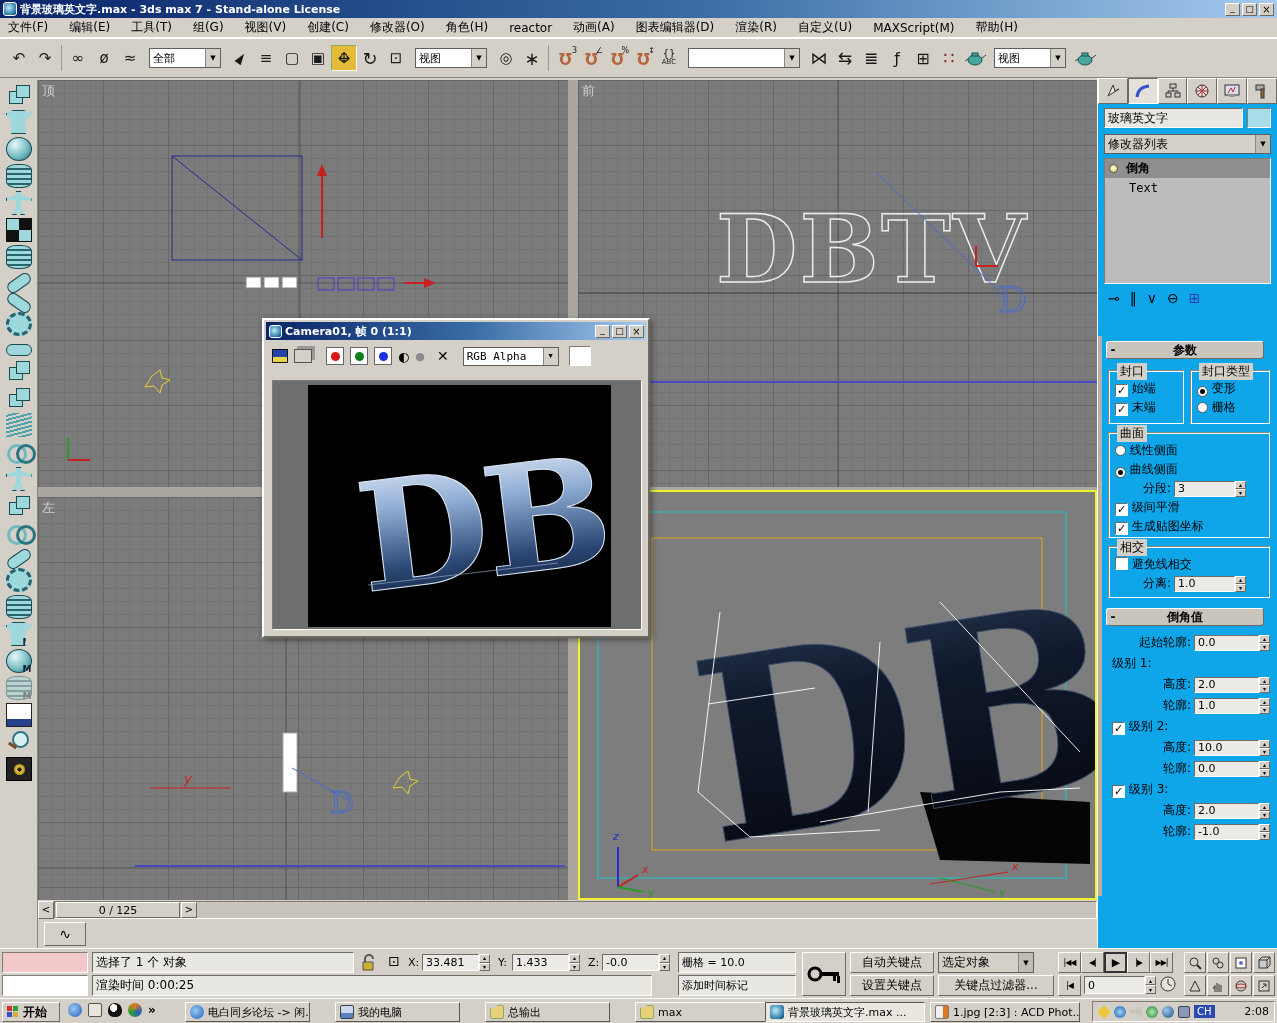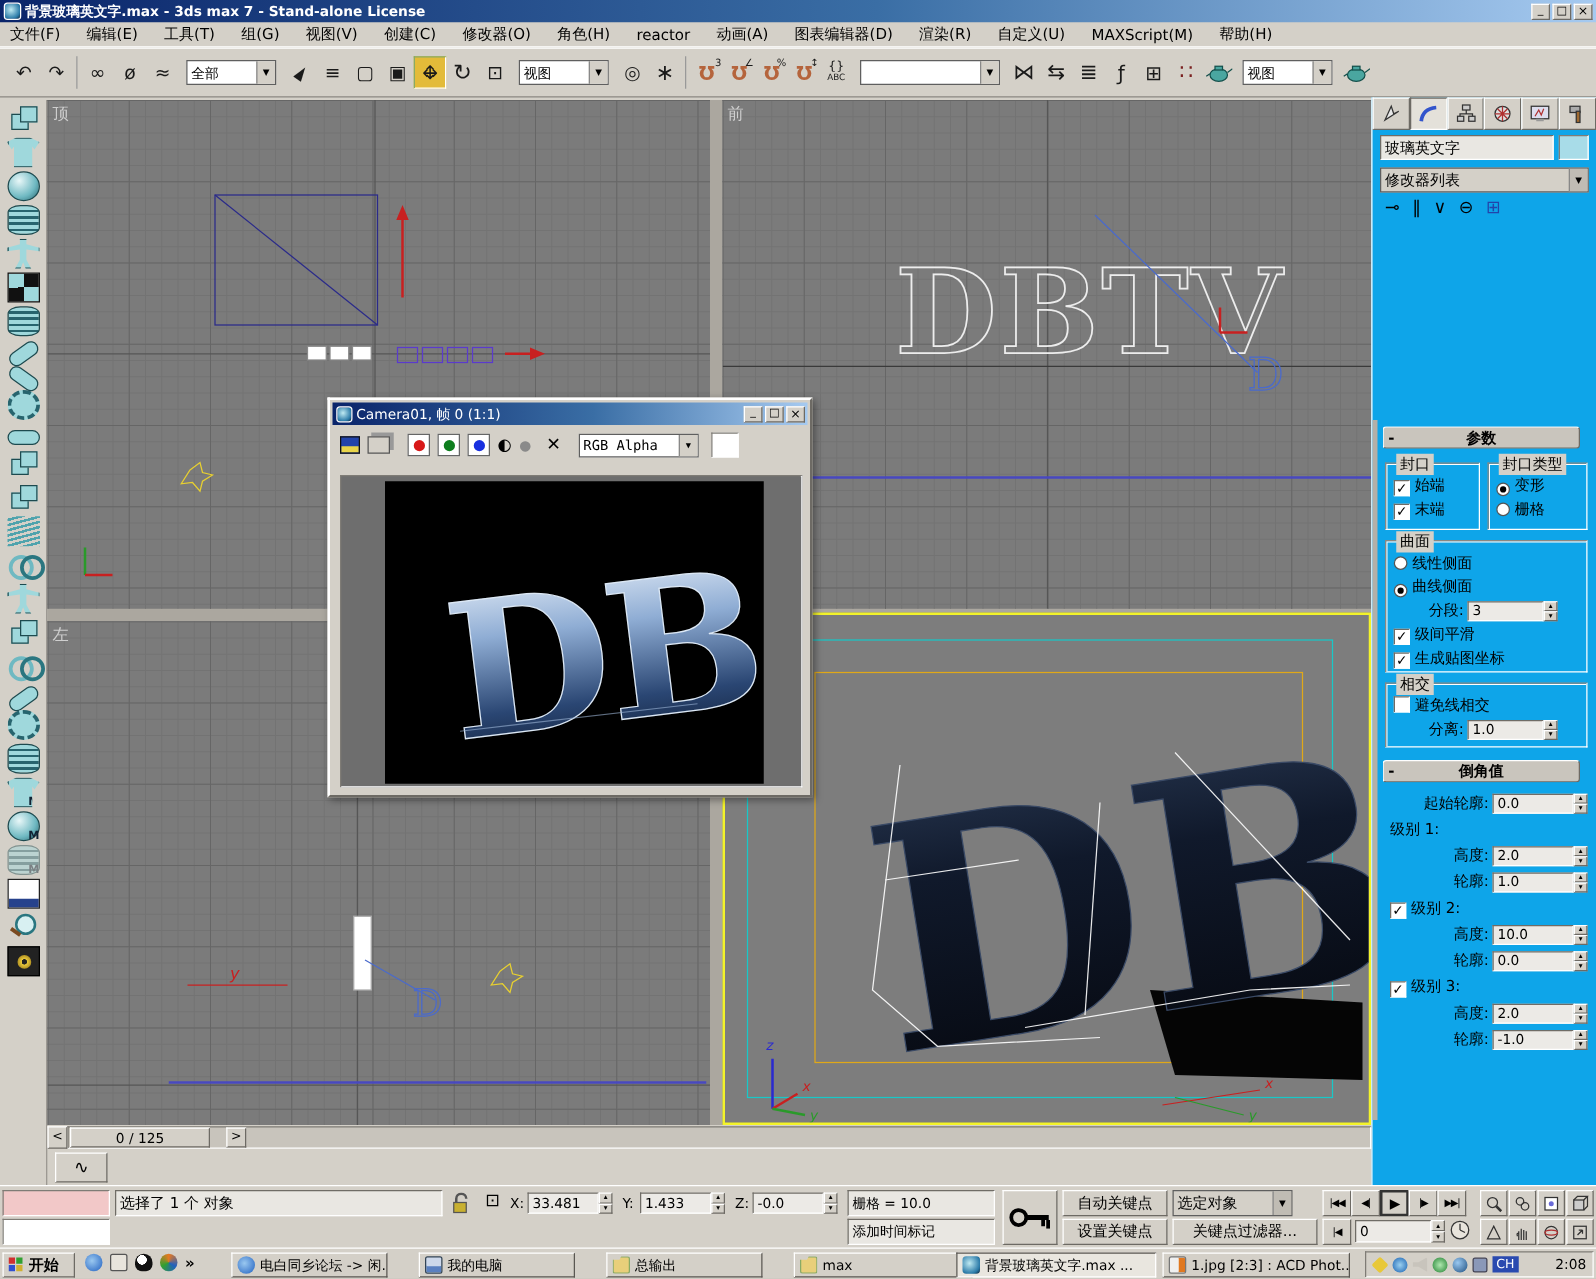--- a/index.html
+++ b/index.html
@@ -345,21 +345,21 @@
         <line x1="38" y1="395" x2="64" y2="400" stroke="#2a9a2a" stroke-width="2"></line>
         <text x="68" y="404" font-size="11" fill="#2a9a2a" font-style="italic">y</text>
       </g>
     </svg>
   </div>
 </div>
 
 <div class="abs raised" style="left:262px;top:318px;width:388px;height:320px;background:#d4d0c8;border-width:2px;box-shadow:2px 2px 6px rgba(0,0,0,.4)">
   <div style="height:18px;margin:2px;background:linear-gradient(90deg,#0a246a,#3a6ea5 55%,#a6caf0);display:flex;align-items:center;color:#fff">
     <div style="width:13px;height:13px;margin:0 3px;border-radius:3px;background:radial-gradient(circle at 40% 40%,#bfeaf2,#2a7aa8 70%,#123);border:1px solid #fff"></div>
-    <span style="font-weight:normal;font-size:11px">Camera01, 帧 0 (1:1)</span>
+    <span style="font-weight:bold;font-size:11px">Camera01, 帧 0 (1:1)</span>
     <div style="margin-left:auto;display:flex;gap:2px;padding-right:2px;color:#000">
       <div class="raised" style="width:15px;height:13px;font-size:9px;text-align:center;line-height:8px"><span>_</span></div>
       <div class="raised" style="width:15px;height:13px;font-size:9px;text-align:center;line-height:11px"><span>□</span></div>
       <div class="raised" style="width:15px;height:13px;font-size:10px;text-align:center;line-height:11px"><span>×</span></div>
     </div>
   </div>
   <div style="height:28px;display:flex;align-items:center;gap:6px;padding:0 8px">
     <div style="width:16px;height:14px;background:#2244aa;border:1px solid #111;box-shadow:0 -5px 0 #e8d44a inset"></div>
     <div style="width:18px;height:14px;background:#d4d0c8;border:1px solid #555;box-shadow:3px -3px 0 #999"></div>
     <div style="width:18px;height:18px;background:#fff;border:1px solid #666;display:flex;align-items:center;justify-content:center;margin-left:8px">
@@ -447,20 +447,29 @@
         <span>玻璃英文字</span>
       </div>
     <div class="sunken" style="width:24px;height:20px;background:#a8dce8"></div>
   </div>
   <div class="dd" style="margin:2px 6px;height:20px;background:#d4d0c8;font-size:12px">
       <span class="txt">修改器列表</span>
       <span class="arr" style="background:#c0bcb4">
         <span>▼</span>
       </span>
     </div>
+  <div class="sunken" style="margin:4px 6px;height:126px;background:#bcbcbc;font-size:12px">
+    <div style="background:#8f8f8f;display:flex;align-items:center;height:19px;padding-left:4px;gap:8px;font-weight:bold">
+      <div style="width:9px;height:9px;border-radius:50%;background:radial-gradient(#fffbe8,#e8d44a);border:1px solid #555"></div>
+      <span>倒角</span>
+    </div>
+    <div style="height:19px;display:flex;align-items:center;padding-left:24px;font-family:'DejaVu Sans Mono',monospace">
+        <span>Text</span>
+      </div>
+  </div>
   <div style="display:flex;align-items:center;gap:10px;padding:2px 10px;font-size:14px">
     <span>⊸</span>
     <span>‖</span>
     <span>∨</span>
     <span>⊖</span>
     <span style="color:#2244aa">⊞</span>
   </div>
 
   <div class="roll" style="top:263px">
     <span class="minus">-</span>
@@ -660,36 +669,39 @@
           </div>
         </div>
     </div>
   </div>
   <div style="position:absolute;left:0;top:258px;width:4px;height:560px;background:#b4b0a8"></div>
 </div>
 
 <div class="abs" style="left:38px;top:900px;width:1059px;height:20px;background:#d4d0c8;display:flex;align-items:center">
   <div class="raised" style="width:16px;height:18px;text-align:center;font-size:10px;line-height:16px"><span>&lt;</span></div>
   <div class="sunken" style="flex:1;height:18px;background:#c8c4bc;position:relative">
-    <div class="raised" style="position:absolute;left:1px;top:0;width:112px;height:16px;text-align:center;font-size:11px;line-height:15px"><span>0 / 125</span></div>
+    <div class="raised" style="position:absolute;left:1px;top:0;width:124px;height:16px;text-align:center;font-size:11px;line-height:15px"><span>0 / 125</span></div>
     <div class="raised" style="position:absolute;left:126px;top:0;width:16px;height:16px;text-align:center;font-size:10px;line-height:14px"><span>&gt;</span></div>
   </div>
 </div>
 
 <div class="abs" style="left:38px;top:920px;width:1059px;height:28px;background:#d4d0c8">
   <div class="raised" style="position:absolute;left:6px;top:2px;width:42px;height:24px;display:flex;align-items:center;justify-content:center;font-size:14px">
       <span>∿</span>
     </div>
 </div>
 
 <div class="abs" style="left:0;top:948px;width:1277px;height:50px;background:#d4d0c8;border-top:1px solid #fff">
   <div class="sunken" style="position:absolute;left:2px;top:3px;width:86px;height:21px;background:#f2c8c8"></div>
   <div class="sunken" style="position:absolute;left:2px;top:26px;width:86px;height:21px;background:#ffffff"></div>
   <div class="fld" style="position:absolute;left:92px;top:3px;width:262px;height:21px;font-size:12px">
       <span>选择了 1 个 对象</span>
+    </div>
+  <div class="fld" style="position:absolute;left:92px;top:26px;width:560px;height:21px;font-size:12px">
+      <span>渲染时间   0:00:25</span>
     </div>
   <div style="position:absolute;left:360px;top:5px;width:20px;height:18px">
     <svg width="18" height="18">
         <path d="M5 8 V5 a4 4 0 0 1 8 0" fill="none" stroke="#555" stroke-width="2"></path>
         <rect x="3" y="8" width="10" height="8" fill="#c8b030" stroke="#555"></rect>
       </svg>
   </div>
   <div style="position:absolute;left:384px;top:4px;width:20px;height:20px;font-size:14px;text-align:center"><span>⊡</span></div>
   <span class="abs" style="left:408px;top:7px;font-size:11px">X:</span>
   <div class="spin" style="left:422px;top:5px;width:68px;height:17px">

